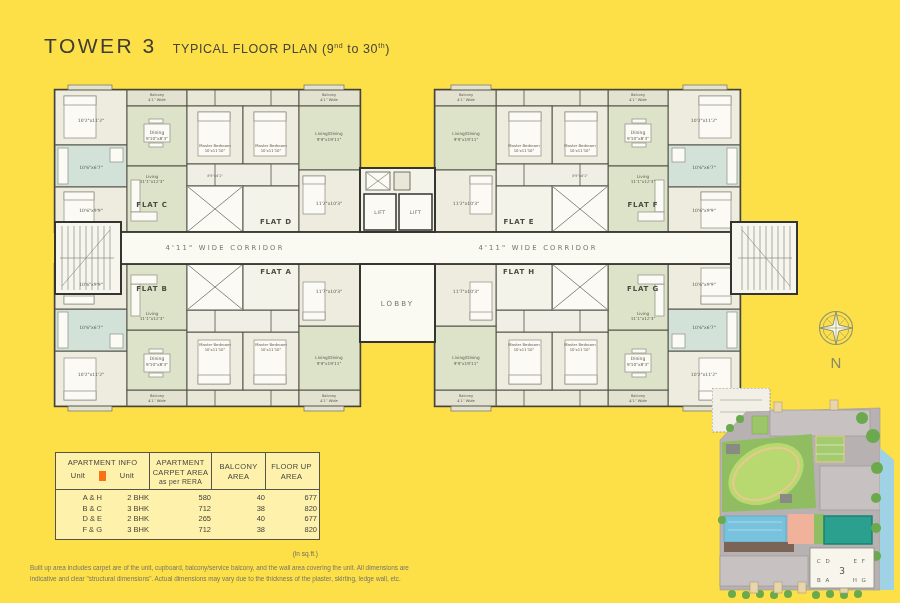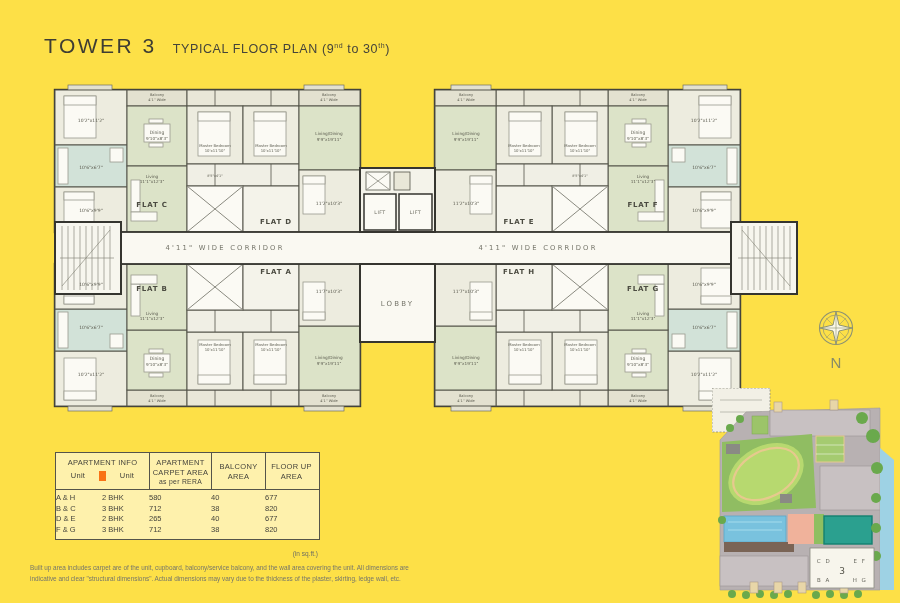--- a/index.html
+++ b/index.html
@@ -27,21 +27,21 @@
              background:rgba(255,255,255,.55);font-size:7.5px;color:#45443c;font-weight:500;}
   .t-head{display:grid;grid-template-columns:93px 62px 54px 52px;text-align:center;
           border-bottom:1px solid #55544a;}
   .t-head>div{padding:5px 1px 3px;line-height:1.3;letter-spacing:.3px;}
   .t-head .c{border-left:1px solid #55544a;display:flex;flex-direction:column;justify-content:center;}
   .grp .sub{display:flex;margin-top:3px;}
   .grp .sub span{flex:1;}
   .grp .sub span:first-child{border-right:7px solid #f97316;}
   .small{font-size:6.8px;}
   .t-body{padding:3px 0 4px;}
-  .t-row{display:grid;grid-template-columns:46px 47px 62px 54px 52px;text-align:left;
+  .t-row{display:grid;grid-template-columns:46px 47px 62px 54px 52px;text-align:right;
          line-height:10.5px;}
   .sqft{position:absolute;left:256px;top:550px;width:62px;text-align:right;font-size:6.5px;color:#6e6e62;}
   .note{position:absolute;left:30px;top:563px;width:430px;font-size:6.4px;line-height:1.7;color:#76766a;}
   
   .siteplan{position:absolute;left:712px;top:388px;width:184px;height:212px;}
   .sp{font-family:"DejaVu Sans",sans-serif;font-size:5.5px;fill:#66665c;letter-spacing:1.5px;text-anchor:middle;}
   .sp3{font-family:"DejaVu Sans",sans-serif;font-size:9px;fill:#55544a;text-anchor:middle;}
 </style>
 </head>
 <body>

